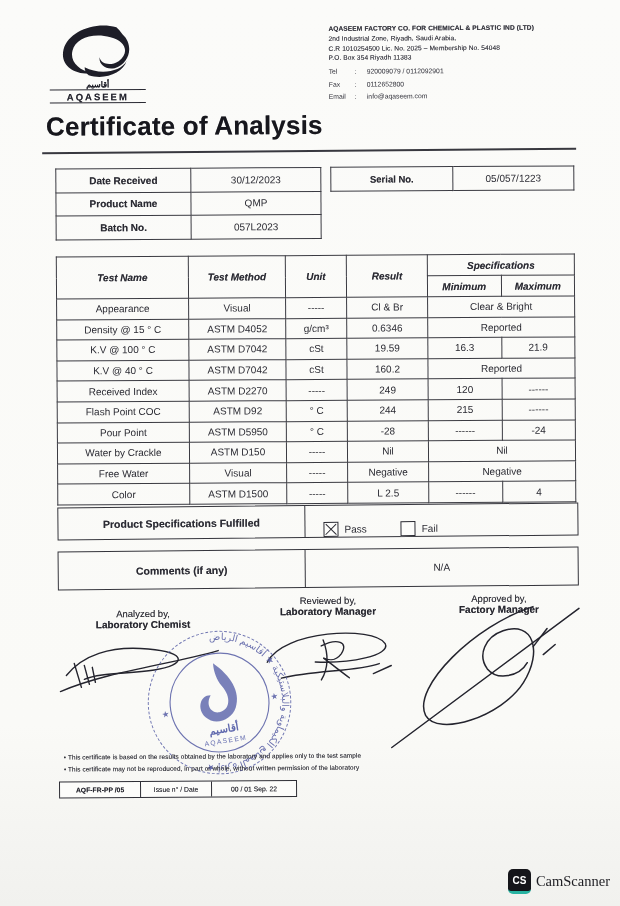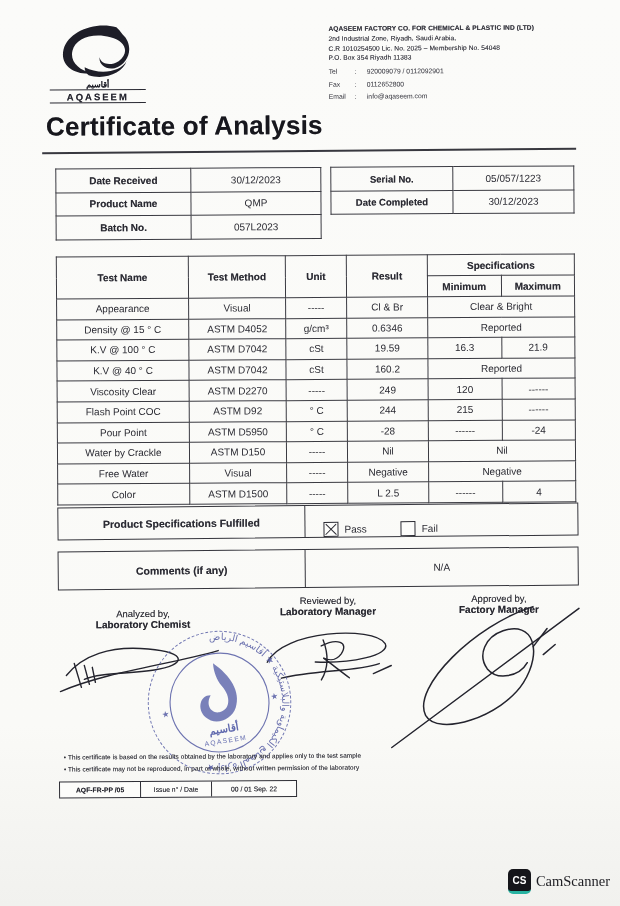--- a/index.html
+++ b/index.html
@@ -34,21 +34,21 @@
   .lbl{font-weight:bold;margin-top:36px;}
 
   .info-left{position:absolute;left:57px;top:167px;width:266px;}
   .info-left td{height:22.5px;}
   .info-left .c0{width:134px;}
   .info-right{position:absolute;left:332px;top:167px;width:244px;}
   .info-right td{height:22.5px;}
   .info-right .c0{width:121px;font-size:9.5px;}
 
   .results{position:absolute;left:57px;top:255px;width:519px;}
-  .results th{height:20px;font-size:10px;}
+  .results th{height:20px;font-size:10px;font-style:italic;}
   .results td{height:19.6px;}
   .results .cn{width:131px;}
   .results .cm{width:96px;}
   .results .cu{width:60px;}
   .results .cr{width:80px;}
   .results .ci{width:76px;}
   .results .cx{width:76px;}
 
   .fulfilled{position:absolute;left:57px;top:505px;width:519px;height:31px;border:1.5px solid #35353c;display:flex;transform:rotate(-0.2deg);}
   .fulfilled .fl{width:246px;border-right:1.2px solid #35353c;display:flex;align-items:center;justify-content:center;
@@ -149,24 +149,20 @@
     </tr>
   </tbody>
       </table>
 
   <table class="info-right">
     <tbody>
           <tr>
       <td class="c0 lbl soft">Serial No.</td>
       <td>05/057/1223</td>
     </tr>
-    <tr>
-      <td class="c0 lbl soft">Date Completed</td>
-      <td>30/12/2023</td>
-    </tr>
   </tbody>
       </table>
 
   <table class="results">
     <thead>
       <tr>
         <th class="cn lbl soft" rowspan="2">Test Name</th>
         <th class="cm lbl soft" rowspan="2">Test Method</th>
         <th class="cu lbl soft" rowspan="2">Unit</th>
         <th class="cr lbl soft" rowspan="2">Result</th>
@@ -201,21 +197,21 @@
         <td>21.9</td>
       </tr>
       <tr>
         <td>K.V @ 40 ° C</td>
         <td>ASTM D7042</td>
         <td>cSt</td>
         <td>160.2</td>
         <td colspan="2">Reported</td>
       </tr>
       <tr>
-        <td>Viscosity Clear</td>
+        <td>Received Index</td>
         <td>ASTM D2270</td>
         <td>-----</td>
         <td>249</td>
         <td>120</td>
         <td>------</td>
       </tr>
       <tr>
         <td>Flash Point COC</td>
         <td>ASTM D92</td>
         <td>° C</td>

